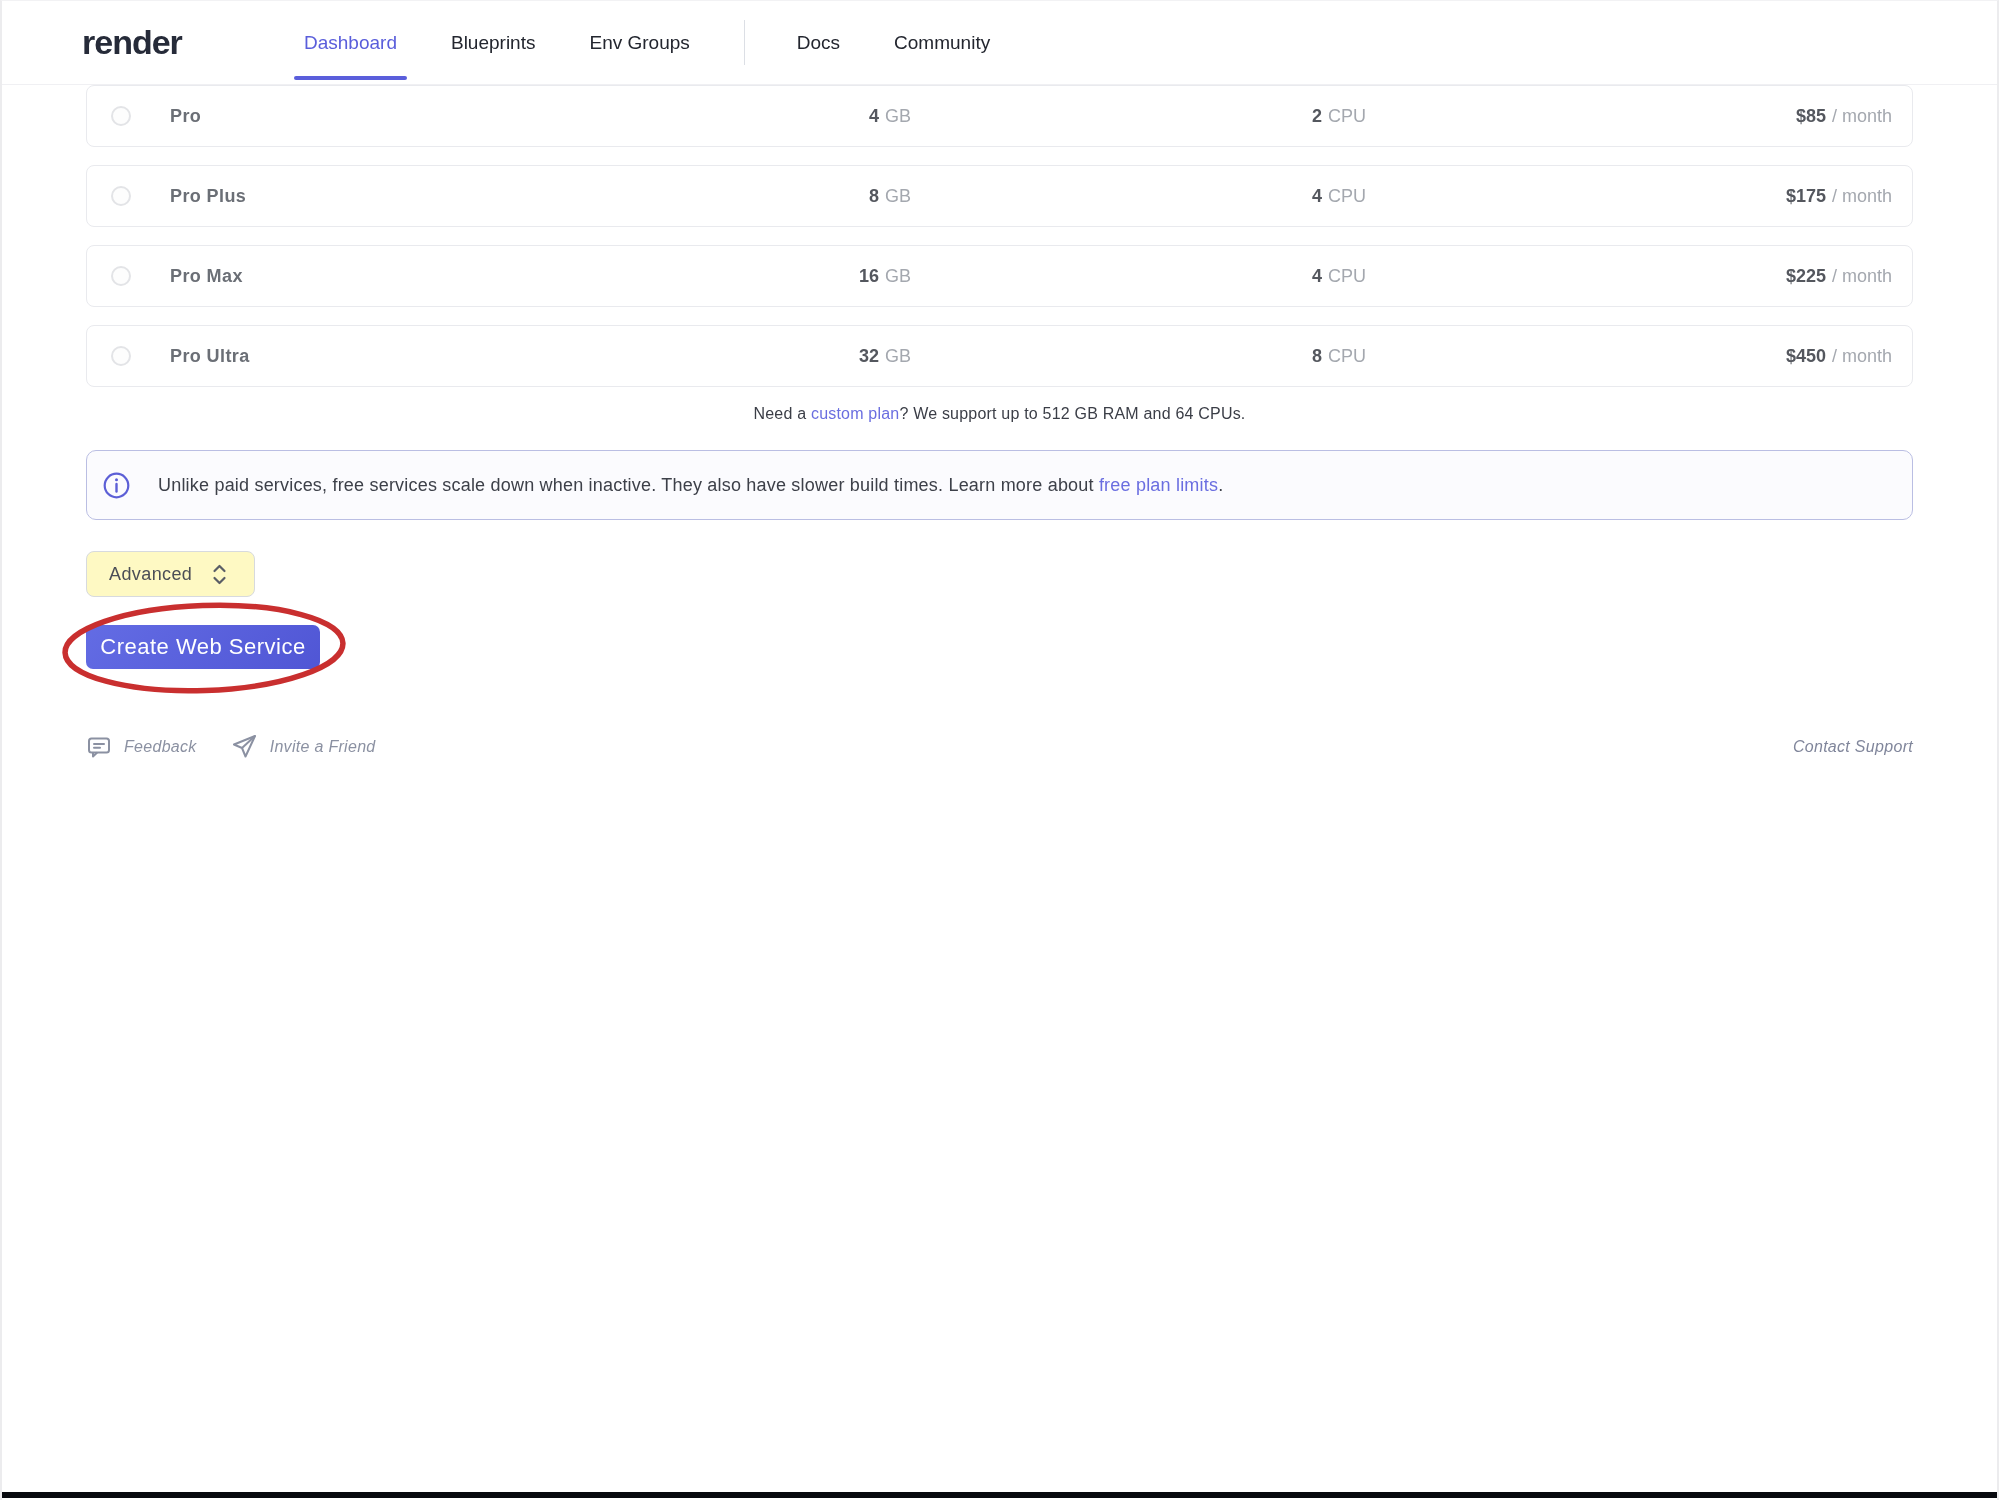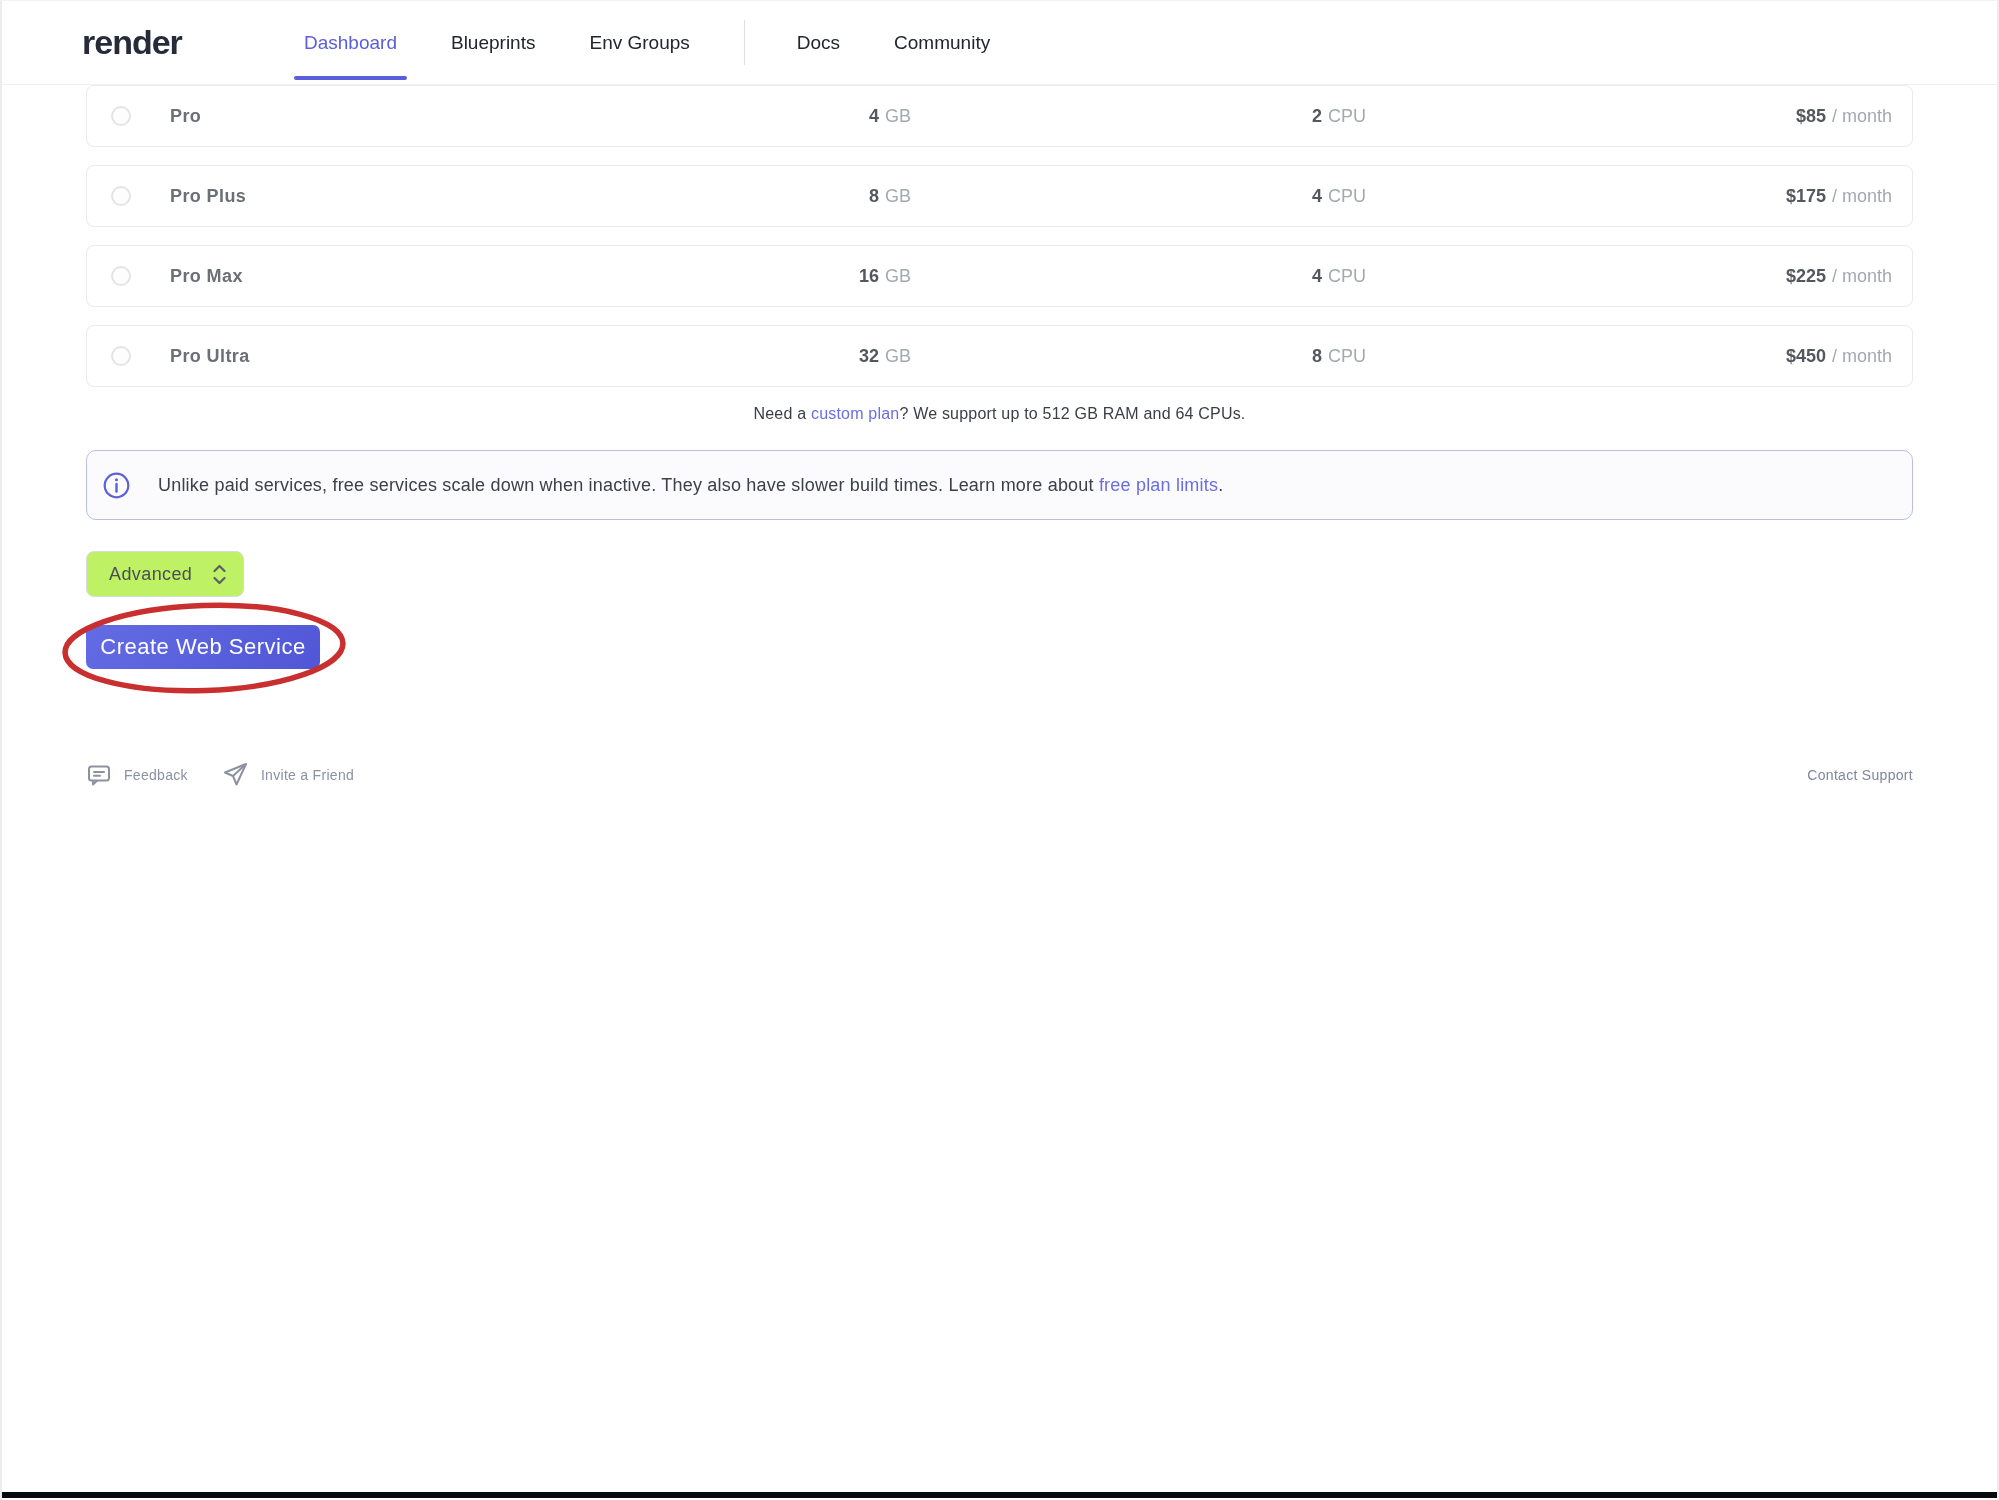--- a/index.html
+++ b/index.html
@@ -137,24 +137,24 @@
   }
   .info-icon { display: flex; flex: 0 0 auto; margin-right: 28px; }
   .info-text { font-size: 18px; color: #3d4049; letter-spacing: 0.2px; }
   .info-text a { color: #6a6ee0; text-decoration: none; cursor: pointer; }
 
   .advanced {
     margin-top: 31px;
     display: inline-flex;
     align-items: center;
     height: 46px;
-    padding: 0 16px 0 22px;
+    padding: 0 27px 0 22px;
     border: 1px solid #d7dade;
     border-radius: 8px;
-    background: #bef264;
+    background: #fef9c3;
     cursor: pointer;
   }
   .advanced-label {
     font-size: 18px; font-weight: 500;
     color: #4b4e56; letter-spacing: 0.4px;
     margin-right: 20px;
   }
 
   .create-wrap { position: relative; margin-top: 28px; width: 234px; }
   .create-btn {
@@ -167,25 +167,26 @@
     letter-spacing: 0.5px;
     cursor: pointer;
   }
   .red-ellipse {
     position: absolute;
     left: -27px; top: -26px;
     pointer-events: none;
   }
 
   footer {
-    margin-top: 92px;
+    margin-top: 64px;
     display: flex;
     align-items: center;
-    font-size: 14px;
+    font-size: 16px;
     color: #8b91a2;
+    font-style: italic;
   }
   .footer-link { display: flex; align-items: center; cursor: pointer; letter-spacing: 0.3px; }
   .footer-link svg { margin-right: 12px; }
   .footer-link + .footer-link { margin-left: 34px; }
   .contact-support { margin-left: auto; color: #80869b; cursor: pointer; letter-spacing: 0.3px; }
 
   .bottom-bar {
     position: absolute;
     left: 0; right: 0; bottom: 2px;
     height: 6px;

